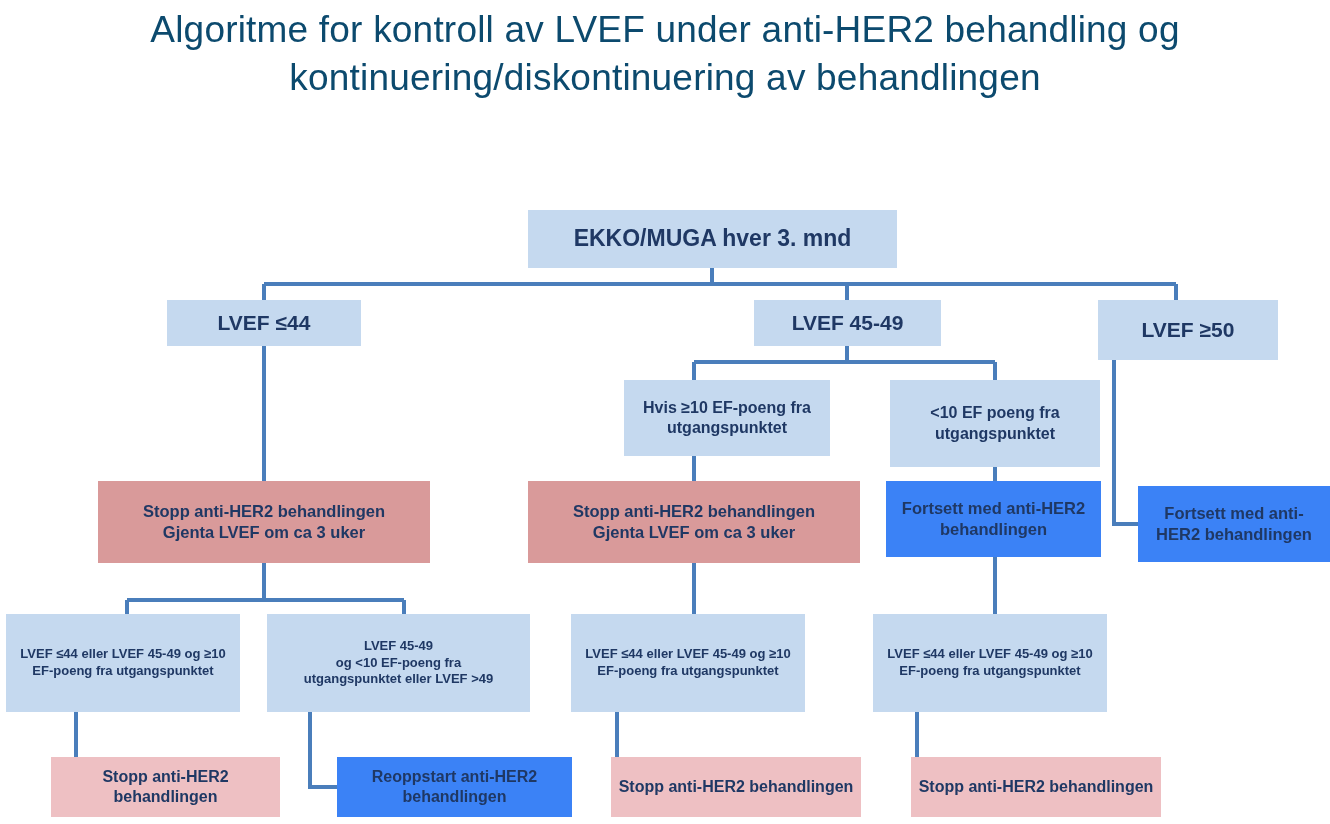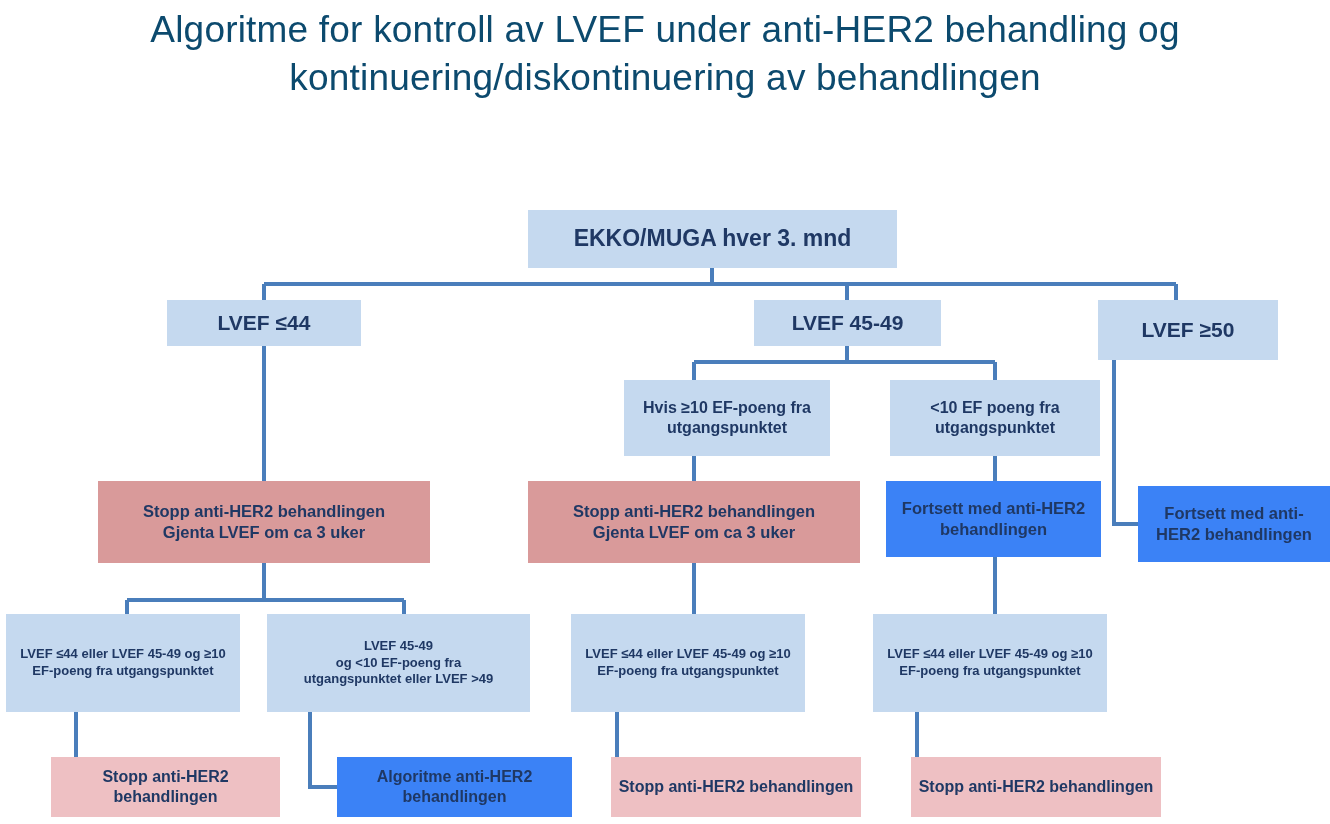--- a/index.html
+++ b/index.html
@@ -119,21 +119,21 @@
   <div class="node blue fs-root" style="left:528px; top:210px; width:369px; height:58px;">EKKO/MUGA hver 3. mnd</div>
 
   <div class="node blue fs-lvl2" style="left:167px; top:300px; width:194px; height:46px;">LVEF ≤44</div>
 
   <div class="node blue fs-lvl2" style="left:754px; top:300px; width:187px; height:46px;">LVEF 45-49</div>
 
   <div class="node blue fs-lvl2" style="left:1098px; top:300px; width:180px; height:60px;">LVEF ≥50</div>
 
   <div class="node blue fs-lvl3" style="left:583px; top:380px; width:206px; height:76px;margin-left:41px;">Hvis ≥10 EF-poeng fra utgangspunktet</div>
 
-  <div class="node blue fs-lvl3" style="left:890px; top:380px; width:210px; height:76px;">&lt;10 EF poeng fra utgangspunktet</div>
+  <div class="node blue fs-lvl3" style="left:890px; top:380px; width:210px; height:87px;">&lt;10 EF poeng fra utgangspunktet</div>
 
   <div class="node red fs-act" style="left:98px; top:481px; width:332px; height:82px;">Stopp anti-HER2 behandlingen
 Gjenta LVEF om ca 3 uker</div>
 
   <div class="node red fs-act" style="left:528px; top:481px; width:332px; height:82px;">Stopp anti-HER2 behandlingen
 Gjenta LVEF om ca 3 uker</div>
 
   <div class="node green fs-act" style="left:886px; top:481px; width:215px; height:76px;">Fortsett med anti-HER2 behandlingen</div>
 
   <div class="node green fs-act" style="left:1138px; top:486px; width:192px; height:76px;">Fortsett med anti-HER2 behandlingen</div>
@@ -143,19 +143,19 @@
   <div class="node blue fs-small" style="left:267px; top:614px; width:263px; height:98px;">LVEF 45-49
 og &lt;10 EF-poeng fra
 utgangspunktet eller LVEF &gt;49</div>
 
   <div class="node blue fs-small" style="left:571px; top:614px; width:234px; height:98px;">LVEF ≤44 eller LVEF 45-49 og ≥10 EF-poeng fra utgangspunktet</div>
 
   <div class="node blue fs-small" style="left:873px; top:614px; width:234px; height:98px;">LVEF ≤44 eller LVEF 45-49 og ≥10 EF-poeng fra utgangspunktet</div>
 
   <div class="node pink fs-bot" style="left:51px; top:757px; width:229px; height:60px;">Stopp anti-HER2 behandlingen</div>
 
-  <div class="node green fs-bot" style="left:337px; top:757px; width:235px; height:60px;">Algoritme anti-HER2 behandlingen</div>
+  <div class="node green fs-bot" style="left:337px; top:757px; width:235px; height:60px;">Reoppstart anti-HER2 behandlingen</div>
 
   <div class="node pink fs-bot" style="left:611px; top:757px; width:250px; height:60px;">Stopp anti-HER2 behandlingen</div>
 
   <div class="node pink fs-bot" style="left:911px; top:757px; width:250px; height:60px;">Stopp anti-HER2 behandlingen</div>
 
 </div>
 
 </body></html>

